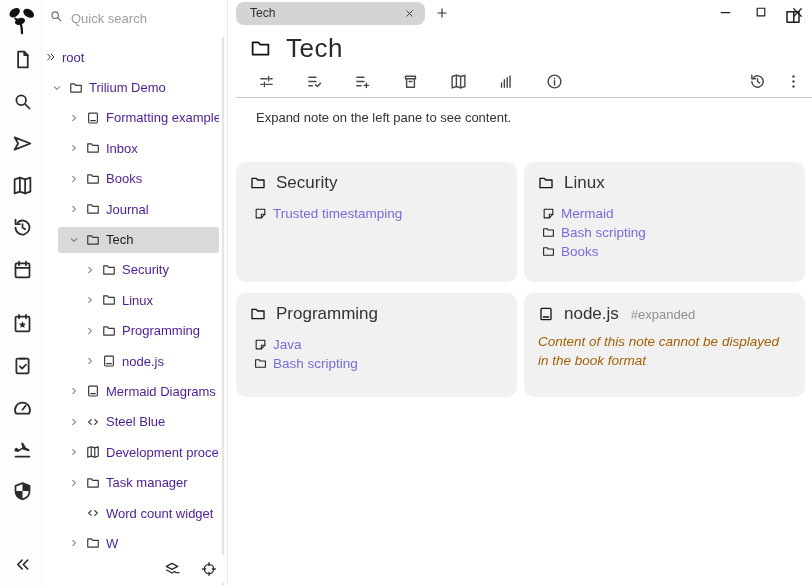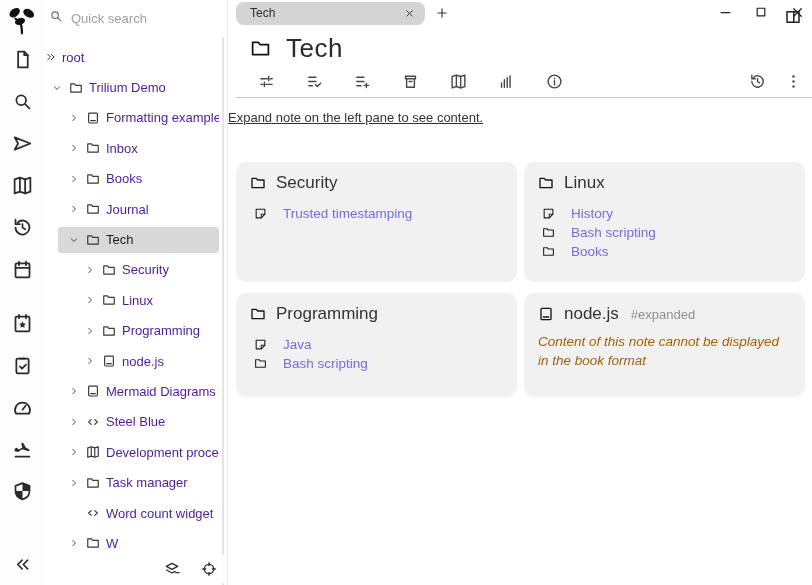--- a/index.html
+++ b/index.html
@@ -62,31 +62,31 @@
   .note-header .nicon { color:#141414; display:flex; margin-right:15px; }
   .note-title { font-size:26px; color:#2a2a2a; letter-spacing:.5px; }
   .split-btn { position:absolute; right:10px; top:8px; color:#1f1f1f; cursor:pointer; display:flex; }
 
   .ribbon { position:absolute; left:0; top:66px; width:584px; height:30px;
     display:flex; align-items:center; padding:0 10px 0 30px; gap:31px; }
   .rbtn { width:17px; height:17px; display:flex; color:#474747; cursor:pointer; }
   .ribbon .right { margin-left:auto; display:flex; gap:19px; }
   .ribbon-divider { position:absolute; left:8px; top:97px; width:576px; height:1px; background:#c9c9c9; }
 
-  .hint { position:absolute; left:0; top:110px; font-size:13px; color:#333;text-decoration:underline; }
+  .hint { position:absolute; left:28px; top:110px; font-size:13px; color:#333; }
 
   .cards { position:absolute; left:8px; top:162px; width:569px; display:grid;
     grid-template-columns:281px 281px; grid-template-rows:120px 104px; gap:11px 7px; }
   .card { background:#f1f1f1; border-radius:10px; padding:11px 14px; overflow:hidden; }
   .card-header { display:flex; align-items:center; gap:10px; cursor:pointer; }
   .card-header .cicon { color:#151515; display:flex; }
   .card-title { font-size:17px; color:#333; }
   .card-badge { font-size:13px; color:#8f8f8f; margin-left:2px; }
   .card-links { margin-top:13px; margin-left:4px; display:flex; flex-direction:column; gap:4px; }
-  .clink { display:flex; align-items:center; gap:16px; cursor:pointer; }
+  .clink { display:flex; align-items:center; gap:6px; cursor:pointer; }
   .clink .licon { color:#1e1e1e; display:flex; }
   .clink .ltext { font-size:13.5px; color:#756cdb; }
   .card-msg { margin-top:8px; font-size:13.5px; font-style:italic; color:#a16207; line-height:19px; }
 </style>
 </head>
 <body>
 
 <div class="app">
 
   <div class="launcher">
@@ -603,21 +603,21 @@
             <span class="card-title">Linux</span>
           </div>
           <div class="card-links">
             <span class="clink">
               <span class="licon">
                 <svg width="13" height="13" viewBox="0 0 24 24" fill="none" stroke="currentColor" stroke-width="2" stroke-linecap="round" stroke-linejoin="round">
                   <path d="M4 4h16v9.5L13.5 20H4z"></path>
                   <path d="M13.5 20v-6.5H20"></path>
                 </svg>
               </span>
-              <span class="ltext">History</span>
+              <span class="ltext">Mermaid</span>
             </span>
             <span class="clink">
               <span class="licon">
                 <svg width="13" height="13" viewBox="0 0 24 24" fill="none" stroke="currentColor" stroke-width="2" stroke-linecap="round" stroke-linejoin="round">
                   <path d="M3 19V5h6.5l2 2.5H21V19z"></path>
                 </svg>
               </span>
               <span class="ltext">Bash scripting</span>
             </span>
             <span class="clink">

